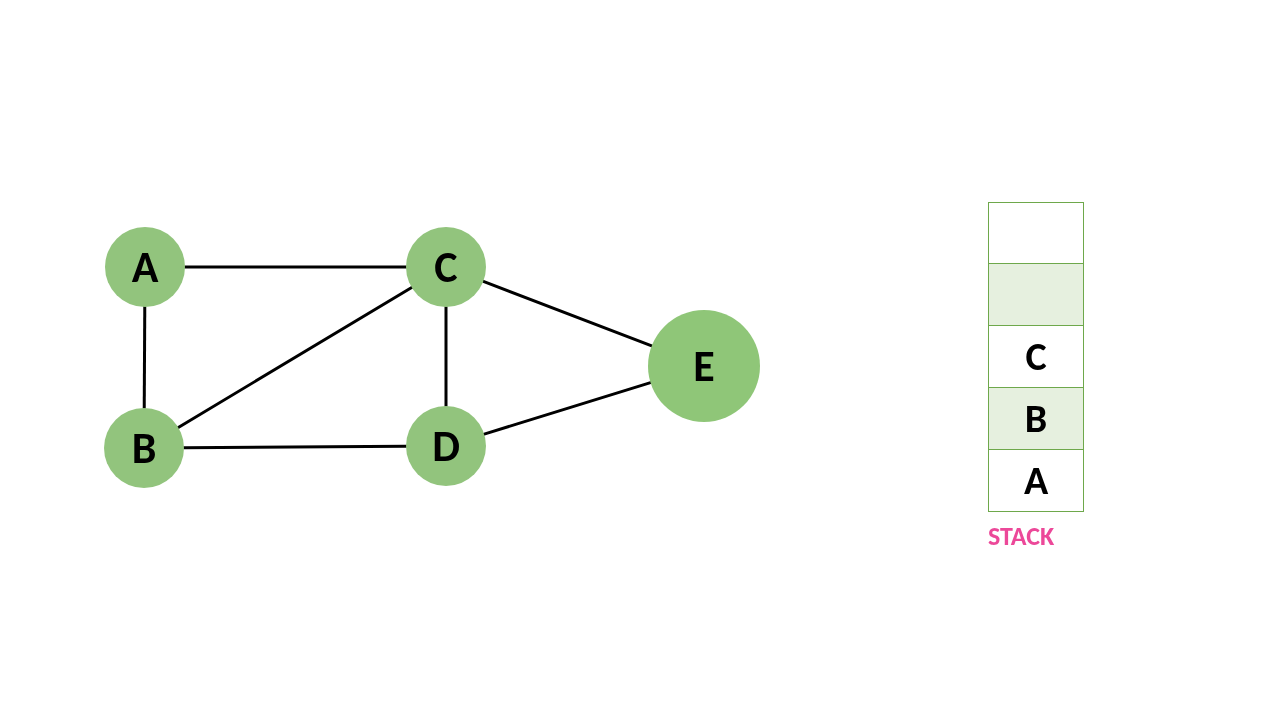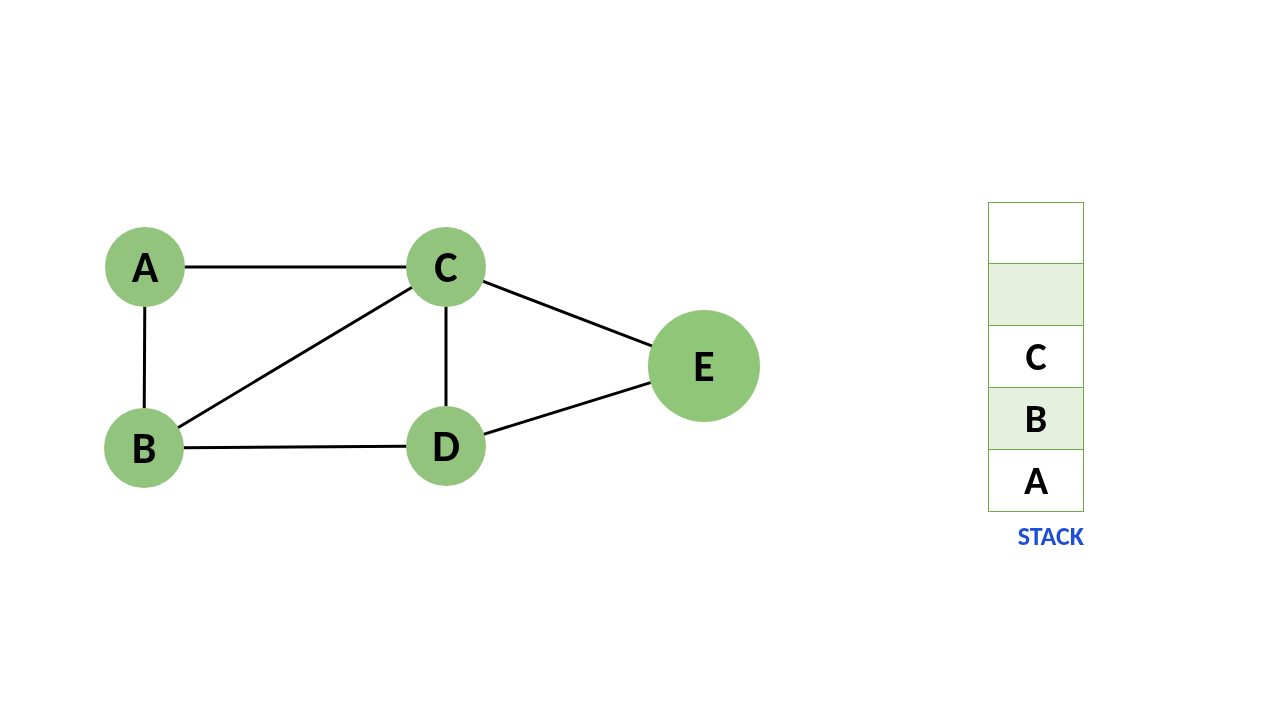--- a/index.html
+++ b/index.html
@@ -42,22 +42,22 @@
     box-sizing: border-box;
     display: flex;
     align-items: center;
     justify-content: center;
     font-weight: 700;
     color: #000000;
   }
   .stack-label {
     position: absolute;
     font-weight: 700;
-    color: #1d4ed8;
-    text-align: right;
+    color: #ec4899;
+    text-align: left;
   }
 </style>
 </head>
 <body>
 
 <div class="canvas">
 
   <svg class="edges">
       <line x1="185" y1="267" x2="406" y2="267" stroke="#000000" stroke-width="3" stroke-linecap="round"></line>
       <line x1="144.77900889761327" y1="306.99938953199995" x2="144.22099110238673" y2="408.00061046800005" stroke="#000000" stroke-width="3" stroke-linecap="round"></line>

